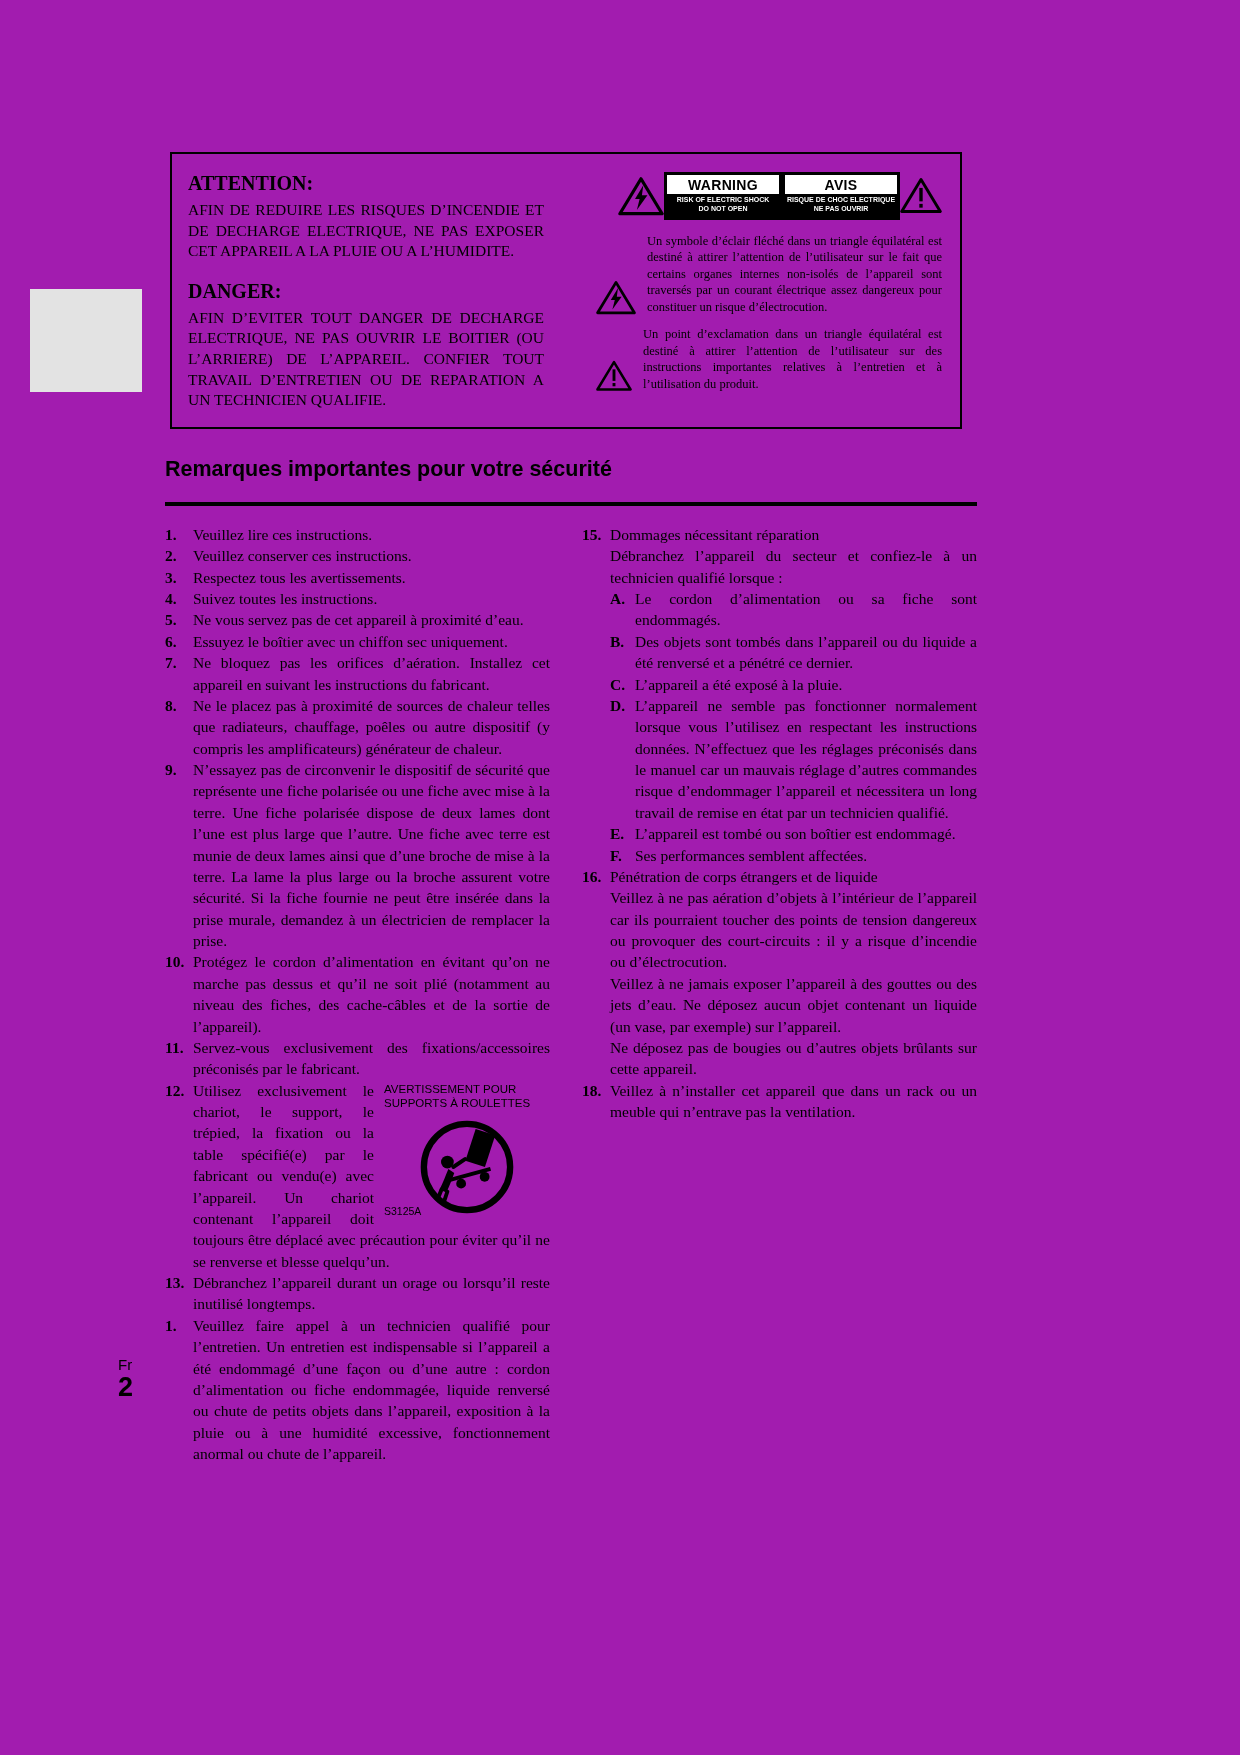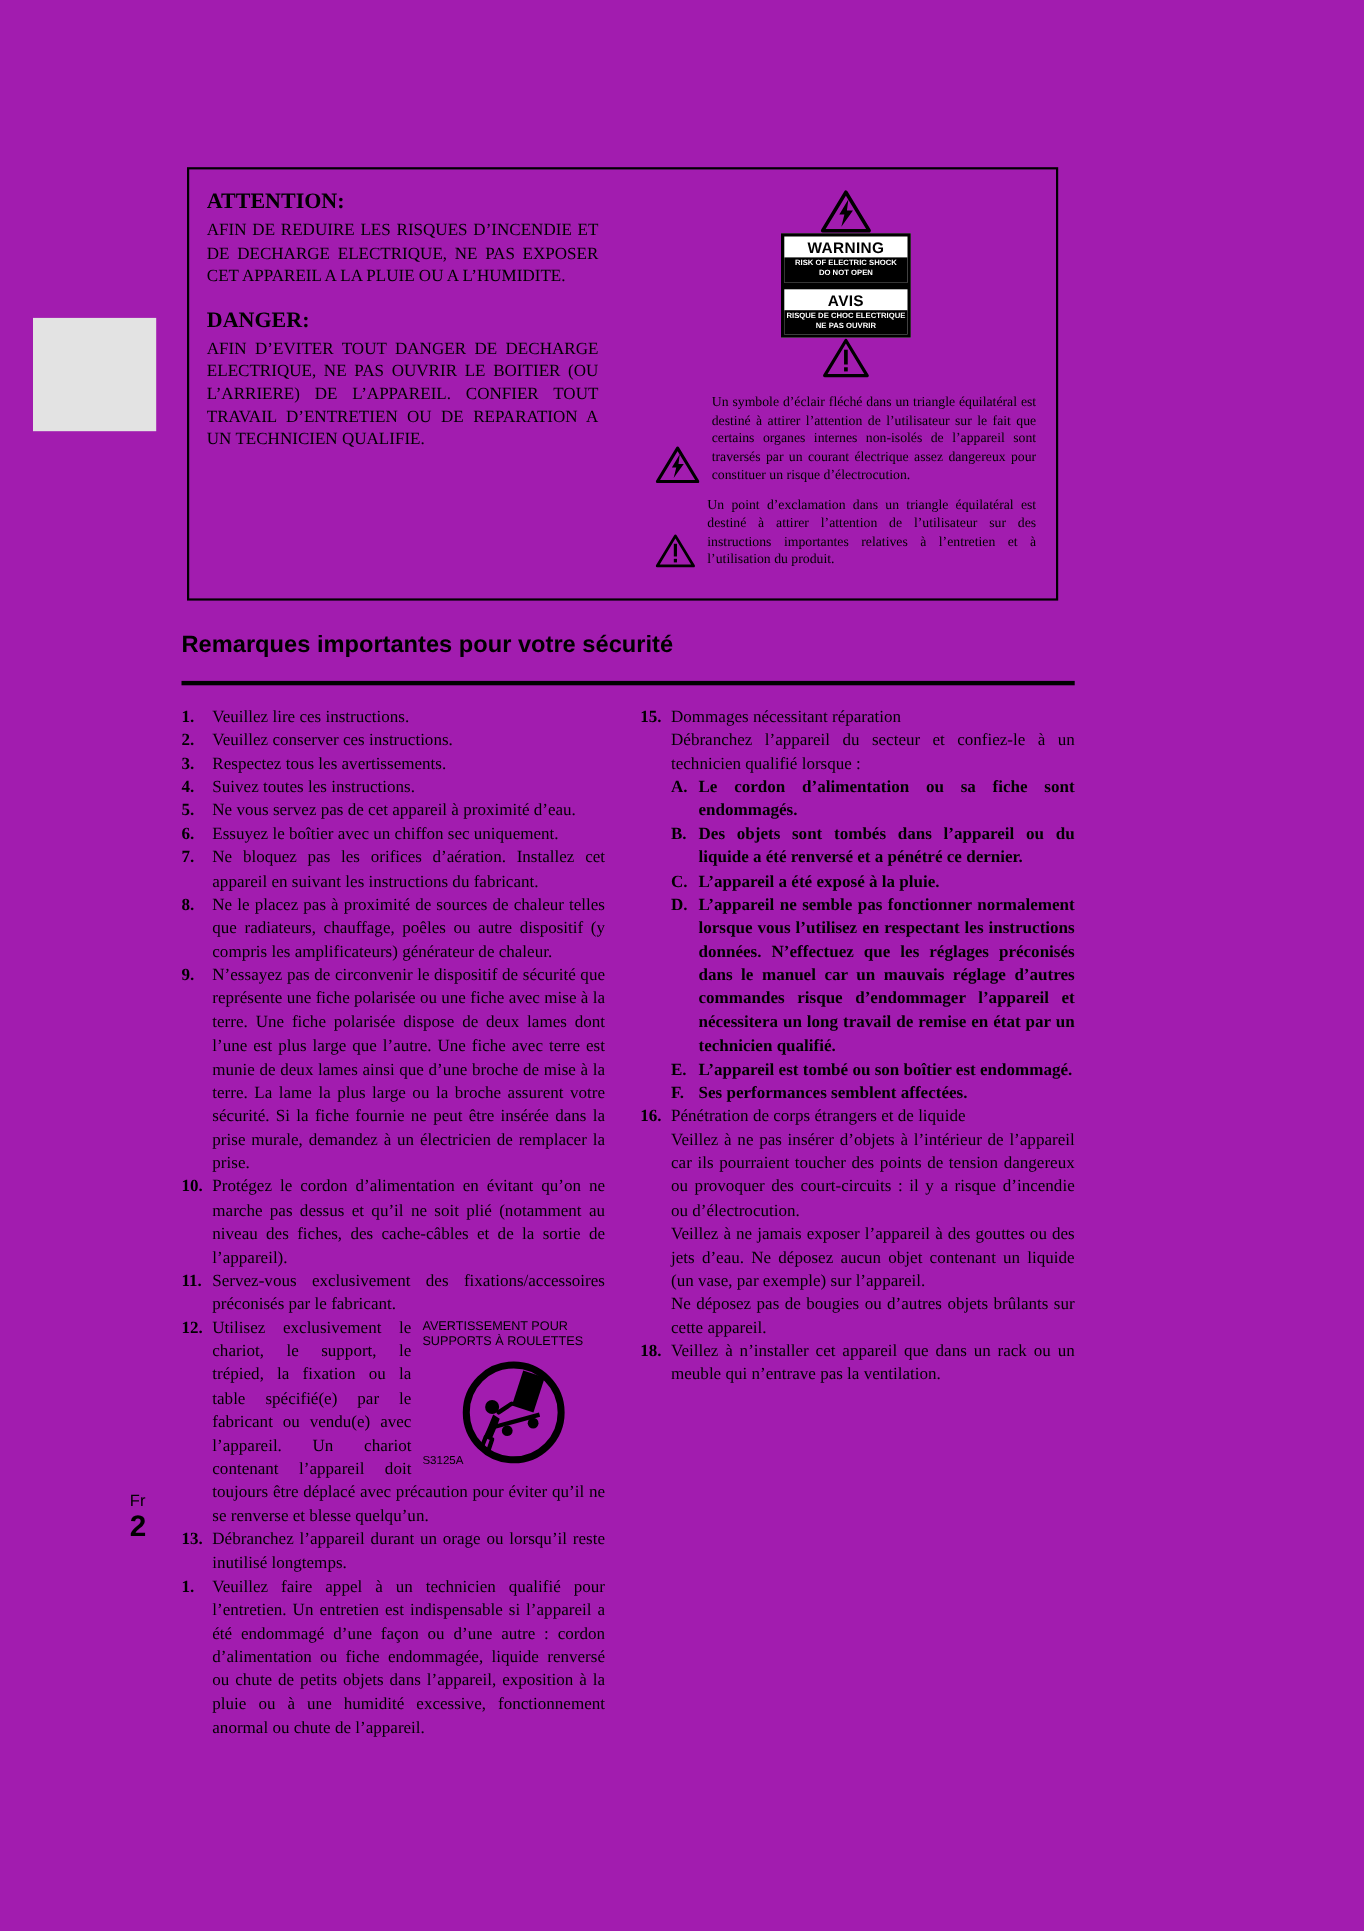--- a/index.html
+++ b/index.html
@@ -13,21 +13,21 @@
   .content { position:absolute; left:165px; top:0; width:812px; }
 
   
   .notice-box { margin-top:152px; margin-left:5px; width:792px; border:2px solid #000; display:flex; padding:18px 18px 16px 16px; }
   .notice-left { width:372px; padding-right:16px; }
   .notice-left h2 { font-size:20px; font-weight:bold; margin-bottom:5px; }
   .notice-left p { font-size:15.5px; line-height:1.33; text-align:justify; margin-bottom:18px; }
   .notice-left p.last { margin-bottom:0; }
 
   .notice-right { flex:1; padding-left:36px; }
-  .top-row { display:flex; align-items:center; justify-content:flex-end; margin-bottom:13px;flex-direction:column; }
+  .top-row { display:flex; align-items:center; justify-content:flex-end; margin-bottom:13px; }
   .tri { display:inline-block; line-height:0; }
   .tri svg { display:block; width:100%; height:auto; }
   .tri-lg  { width:46px; flex:none; }
   .tri-lg2 { width:42px; flex:none; }
   .tri-sm  { width:40px; flex:none; }
   .tri-sm2 { width:36px; flex:none; }
 
   .label-box { width:118px; border:3px solid #000; background:#fff; font-family:"Liberation Sans","DejaVu Sans",sans-serif; }
   .label-title { font-weight:bold; font-size:14px; text-align:center; padding:2px 0 1px; letter-spacing:0.3px; }
   .label-black { background:#000; color:#fff; font-weight:bold; font-size:7px; line-height:1.25; text-align:center; padding:2px 1px 3px; }
@@ -43,21 +43,21 @@
   .col { width:385px; }
   .col.right { flex:1; }
 
   .item { display:flex; }
   .num { flex:none; width:28px; font-weight:bold; font-size:15.5px; line-height:1.38; }
   .body { flex:1; font-size:15.5px; line-height:1.38; text-align:justify; }
   .body p { margin:0; }
 
   .subitem { display:flex; }
   .letter { flex:none; width:25px; font-weight:bold; }
-  .subbody { flex:1; text-align:justify;font-weight:bold; }
+  .subbody { flex:1; text-align:justify; }
 
   
   .cart-figure { float:right; width:166px; margin:2px 0 4px 10px; font-family:"Liberation Sans","DejaVu Sans",sans-serif; }
   .cart-caption { display:block; font-size:11.5px; line-height:1.25; text-align:left; }
   .cart-art { display:block; position:relative; margin-top:8px; height:104px; }
   .cart-art svg { display:block; width:98px; height:98px; margin-left:34px; }
   .cart-label { position:absolute; left:0; bottom:4px; font-size:10.5px; }
 
   
   .footer { position:absolute; left:118px; top:1356px; font-family:"Liberation Sans","DejaVu Sans",sans-serif; }
@@ -275,21 +275,21 @@
               <div class="subitem">
                 <span class="letter">F.</span>
                 <div class="subbody">Ses performances semblent affectées.</div>
               </div>
             </div>
           </div>
           <div class="item">
             <span class="num">16.</span>
             <div class="body">
               <p class="para">Pénétration de corps étrangers et de liquide</p>
-              <p class="para">Veillez à ne pas insérer d’objets à l’intérieur de l’appareil car ils pourraient toucher des points de tension dangereux ou provoquer des court-circuits : il y a risque d’incendie ou d’électrocution.</p>
+              <p class="para">Veillez à ne pas aération d’objets à l’intérieur de l’appareil car ils pourraient toucher des points de tension dangereux ou provoquer des court-circuits : il y a risque d’incendie ou d’électrocution.</p>
               <p class="para">Veillez à ne jamais exposer l’appareil à des gouttes ou des jets d’eau. Ne déposez aucun objet contenant un liquide (un vase, par exemple) sur l’appareil.</p>
               <p class="para">Ne déposez pas de bougies ou d’autres objets brûlants sur cette appareil.</p>
             </div>
           </div>
           <div class="item">
             <span class="num">18.</span>
             <div class="body">
               <p class="para">Veillez à n’installer cet appareil que dans un rack ou un meuble qui n’entrave pas la ventilation.</p>
             </div>
           </div>

